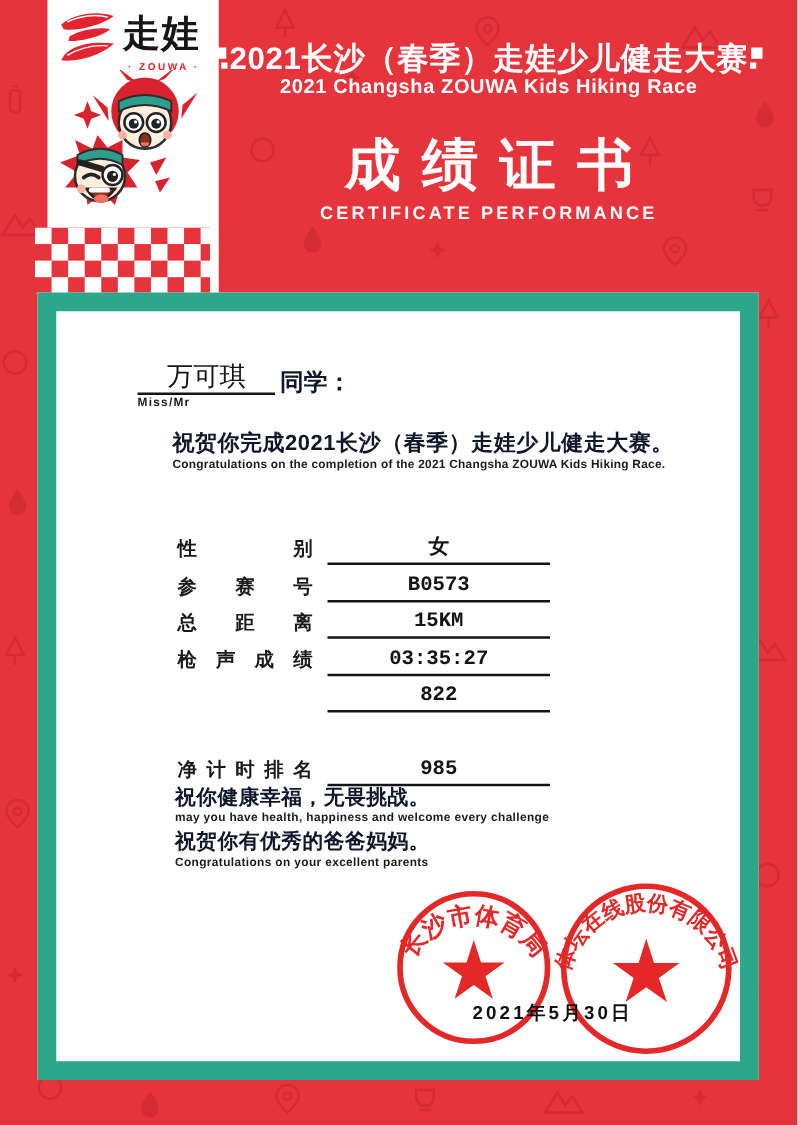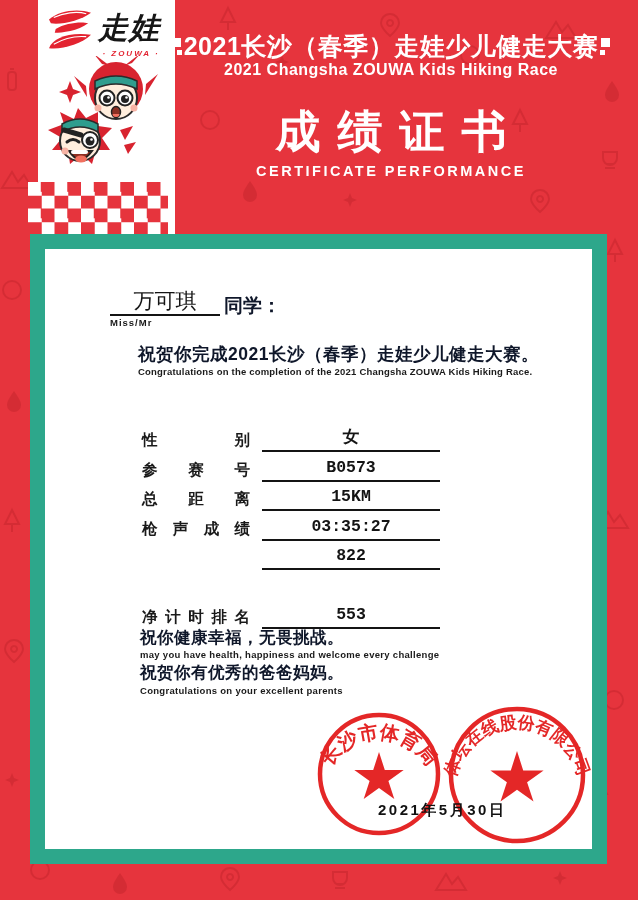--- a/index.html
+++ b/index.html
@@ -3,21 +3,21 @@
 <meta charset="utf-8">
 <style>
   html,body{margin:0;padding:0;}
   body{font-family:"Liberation Sans","DejaVu Sans",sans-serif;}
   .page{position:relative;width:638px;height:900px;overflow:hidden;background:#e6343d;}
   .abs{position:absolute;}
   .pattern-svg{position:absolute;left:0;top:0;width:638px;height:900px;opacity:.55;}
 
   
   .white-strip{left:38px;top:0;width:137px;height:237px;background:#ffffff;}
-  .logo-row{left:46px;top:7px;width:122px;height:52px;font-style:italic;}
+  .logo-row{left:46px;top:7px;width:122px;height:52px;}
   .logo-mark{position:absolute;left:0;top:2px;width:48px;height:42px;}
   .logo-cn{position:absolute;left:52px;top:0;font-size:30px;font-weight:800;color:#161616;letter-spacing:1px;line-height:42px;}
   .logo-en{position:absolute;left:50px;top:42px;width:70px;text-align:center;font-size:8px;font-weight:800;color:#e32330;letter-spacing:2px;}
   .mascots{left:40px;top:56px;width:122px;height:132px;}
   .checker{left:28px;top:182px;width:140px;height:53px;
     background:repeating-conic-gradient(#e6343d 0% 25%, #ffffff 0% 50%);
     background-size:26.5px 26.5px;}
 
   
   .title-row{left:172px;top:30px;width:438px;display:flex;justify-content:center;align-items:center;gap:9px;}
@@ -218,21 +218,21 @@
   </div>
   <div class="abs field-row" style="top:484.5px">
     <div class="field-label">枪声成绩</div>
     <div class="field-value">03:35:27</div>
   </div>
   <div class="abs field-row" style="top:514px">
     <div class="field-value">822</div>
   </div>
   <div class="abs field-row" style="top:573px">
     <div class="field-label">净计时排名</div>
-    <div class="field-value">553</div>
+    <div class="field-value">985</div>
   </div>
 
   <div class="abs wish-en" style="top:649px">may you have health, happiness and welcome every challenge</div>
   <div class="abs wish-cn cjk-bold" style="top:627px">祝你健康幸福，无畏挑战。</div>
   <div class="abs wish-cn cjk-bold" style="top:662px">祝贺你有优秀的爸爸妈妈。</div>
   <div class="abs wish-en" style="top:685px">Congratulations on your excellent parents</div>
 
   <svg class="abs stamps" viewBox="0 0 638 175">
     <defs>
       <path id="arc-left" d="M 323.6 104.2 A 42 42 0 1 1 434.4 104.2"></path>

